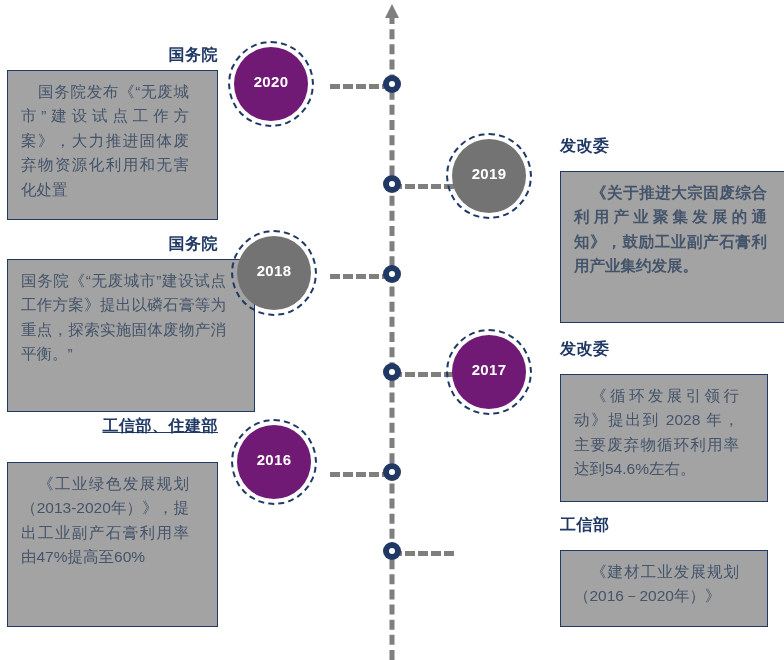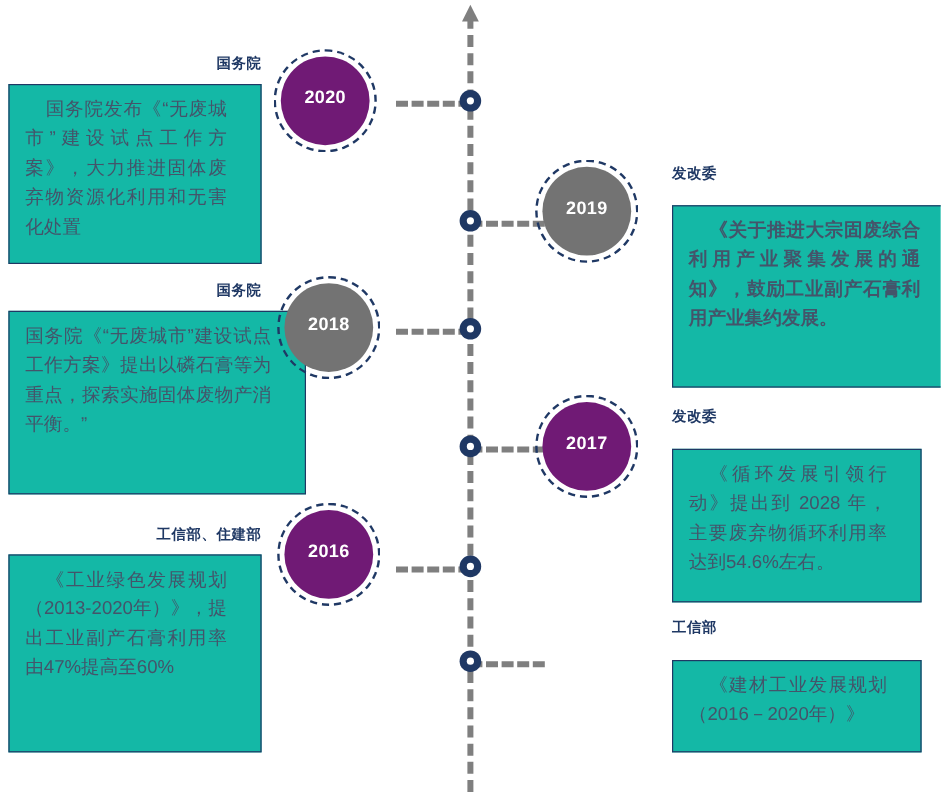--- a/index.html
+++ b/index.html
@@ -101,36 +101,36 @@
     font-weight: bold;
     font-size: 15px;
     letter-spacing: .3px;
     line-height: 1;
     transform: translateY(-3px);
   }
 
   
   .org-label {
     position: absolute;
-    font-size: 12px;
+    font-size: 16px;
     font-weight: bold;
     color: #1f3864;
     letter-spacing: .5px;
     white-space: nowrap;
     z-index: 3;
   }
   .org-label.right { text-align: center; }
   .org-label.left  { text-align: right; }
 
   
   .card {
     position: absolute;
     box-sizing: border-box;
     border: 1.4px solid #1f3864;
-    background: #14b8a6;
+    background: #a3a3a3;
     color: #44546a;
     font-size: 15.5px;
     line-height: 1.58;
     padding: 9px 28px 9px 13px;
     z-index: 3;
     text-align: justify;
     text-justify: inter-ideograph;
   }
   .card .body { display: block; text-indent: 1.1em; }
   .card.noindent .body { text-indent: 0; }
@@ -191,21 +191,21 @@
   <div class="org-label left" style="right:566px; top:45px;">国务院</div>
   <div class="card" style="left:7px; top:70px; width:211px; height:150px;">
     <span class="body">国务院发布《“无废城市”建设试点工作方案》，大力推进固体废弃物资源化利用和无害化处置</span>
   </div>
 
   <div class="org-label left" style="right:566px; top:234px;">国务院</div>
   <div class="card noindent" style="left:7px; top:259px; width:248px; height:153px;">
     <span class="body">国务院《“无废城市”建设试点工作方案》提出以磷石膏等为重点，探索实施固体废物产消平衡。”</span>
   </div>
 
-  <div class="org-label left" style="right:566px; top:437px;">工信部、住建部</div>
+  <div class="org-label left" style="right:566px; top:416px;text-decoration:underline;">工信部、住建部</div>
   <div class="card" style="left:7px; top:462px; width:211px; height:165px;">
     <span class="body">《工业绿色发展规划（2013-2020年）》，提出工业副产石膏利用率由47%提高至60%</span>
   </div>
 
   <div class="org-label right" style="left:560px; top:136px;">发改委</div>
   <div class="card" style="left:560px; top:171px; width:236px; height:152px;font-weight:bold;">
     <span class="body">《关于推进大宗固废综合利用产业聚集发展的通知》，鼓励工业副产石膏利用产业集约发展。</span>
   </div>
 
   <div class="org-label right" style="left:560px; top:339px;">发改委</div>

